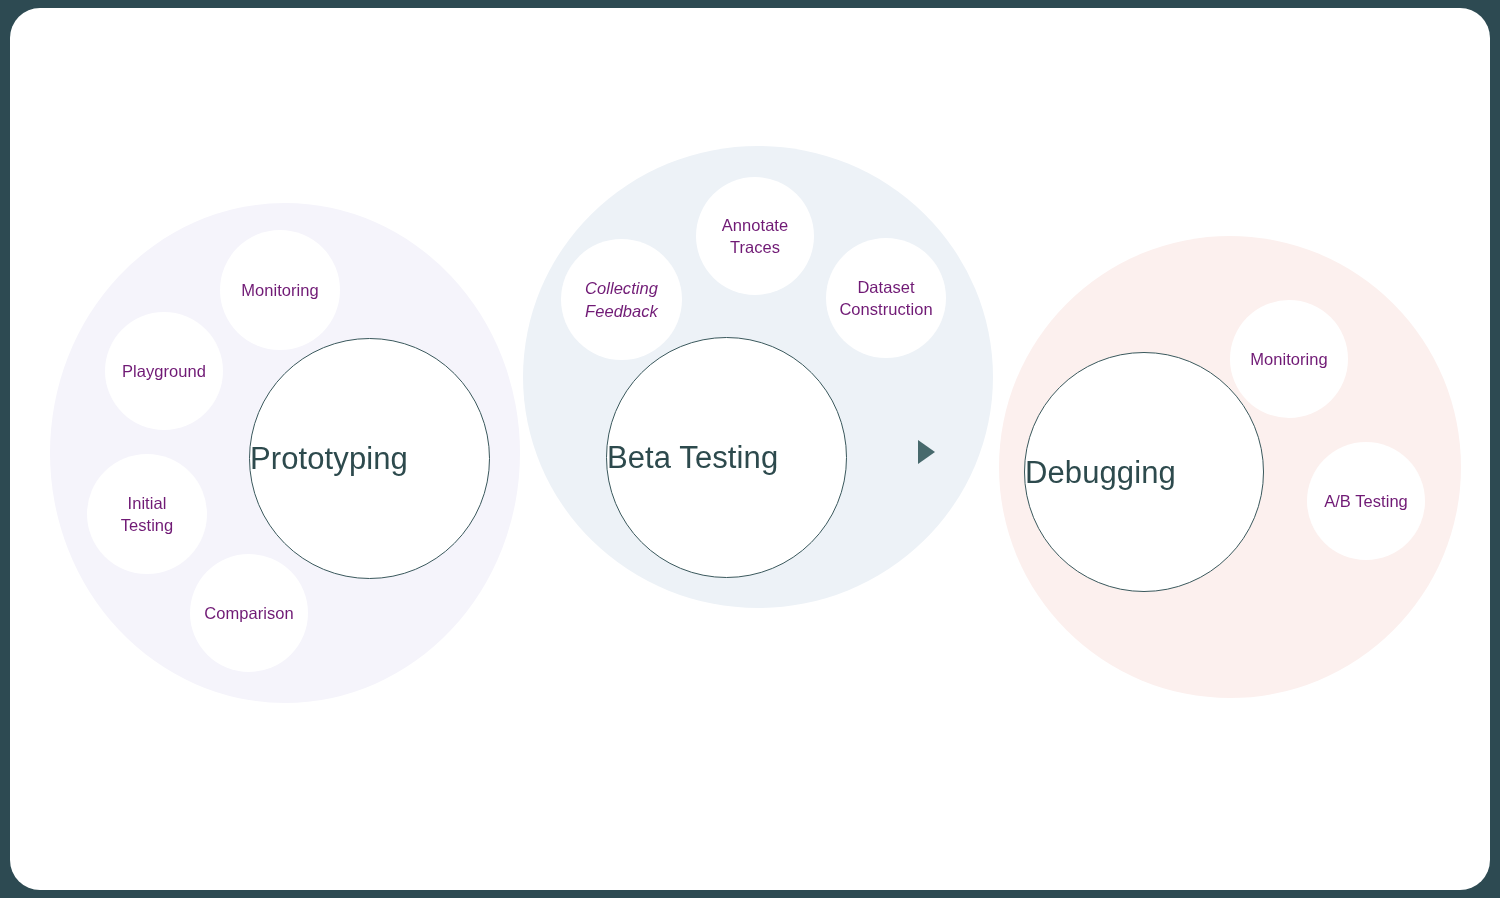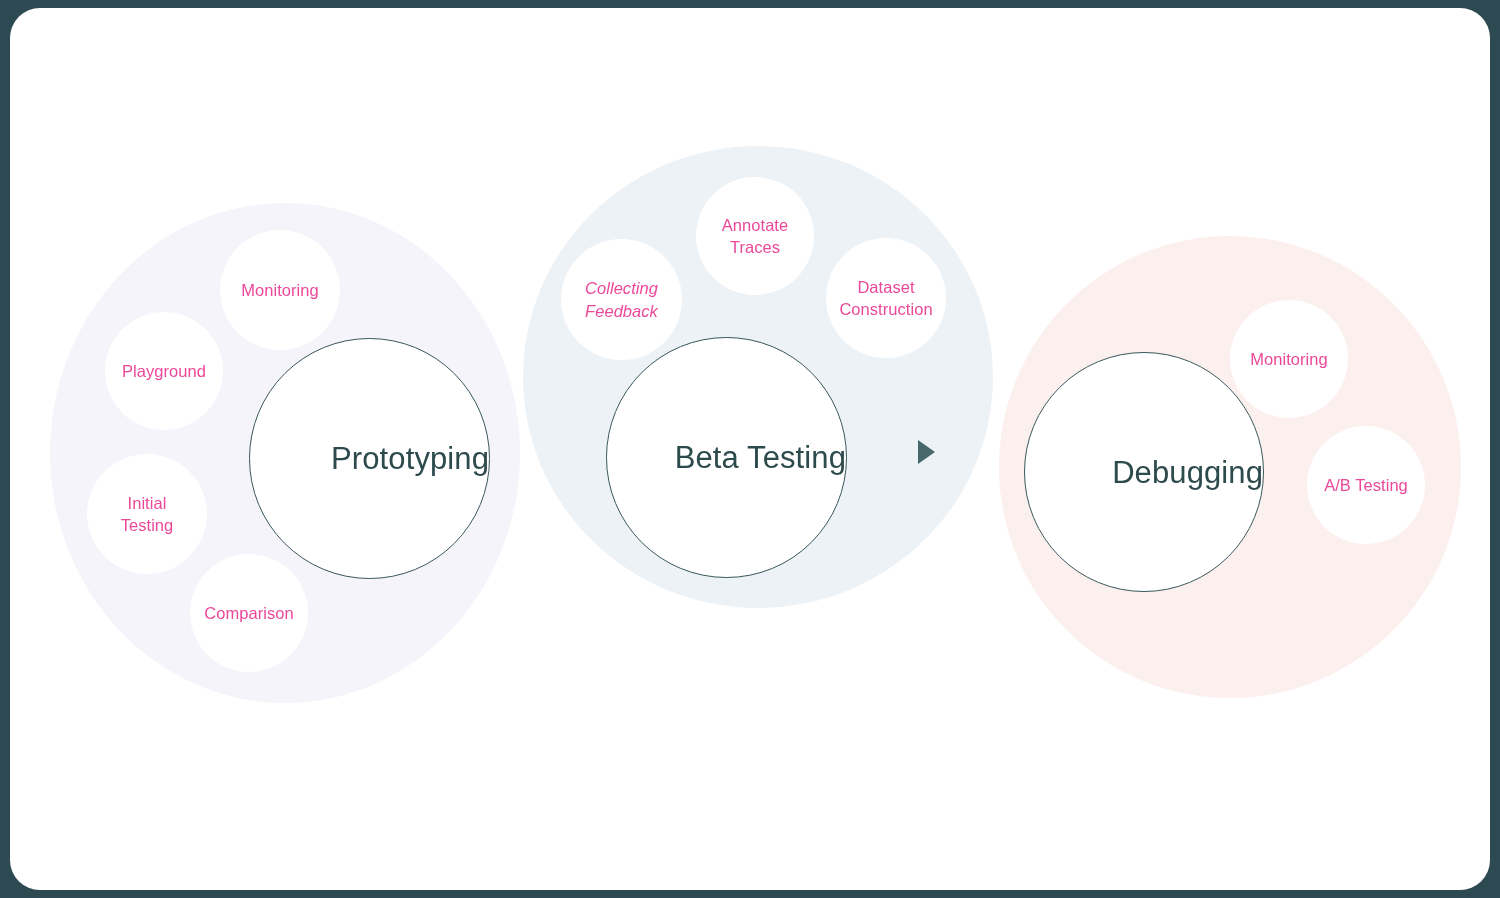--- a/index.html
+++ b/index.html
@@ -32,42 +32,42 @@
   }
 
   
   .core {
     position:absolute;
     border-radius:50%;
     background:#ffffff;
     border:1.2px solid #3a585c;
     display:flex;
     align-items:center;
-    justify-content:flex-end;
+    justify-content:flex-start;
   }
   .core-label {
     color:#2d4a4d;
     font-size:31px;
     font-weight:400;
     letter-spacing:0.1px;
     white-space:nowrap;
     line-height:1;
   }
 
   
   .sat {
     position:absolute;
     border-radius:50%;
     background:#ffffff;
     display:flex;
     align-items:center;
     justify-content:center;
   }
   .sat-label {
-    color:#ec4899;
+    color:#701a75;
     font-size:16.5px;
     font-weight:400;
     line-height:1.36;
     text-align:center;
     white-space:pre-line;
     letter-spacing:0.05px;
   }
 
   
   .arrow {
@@ -138,21 +138,21 @@
   <div class="arrow" style="left:908px; top:432px;"></div>
 
   <div class="stage">
 
     <div class="halo" style="left:989px; top:228px; width:462px; height:462px; background:#fcf0ee;"></div>
 
     <div class="sat" style="left:1220px; top:292px; width:118px; height:118px;">
       <span class="sat-label">Monitoring</span>
     </div>
 
-    <div class="sat" style="left:1297px; top:418px; width:118px; height:118px;">
+    <div class="sat" style="left:1297px; top:434px; width:118px; height:118px;">
       <span class="sat-label">A/B Testing</span>
     </div>
 
     <div class="core" style="left:1014px; top:344px; width:240px; height:240px;">
       <span class="core-label">Debugging</span>
     </div>
   </div>
 
 </div>
 

